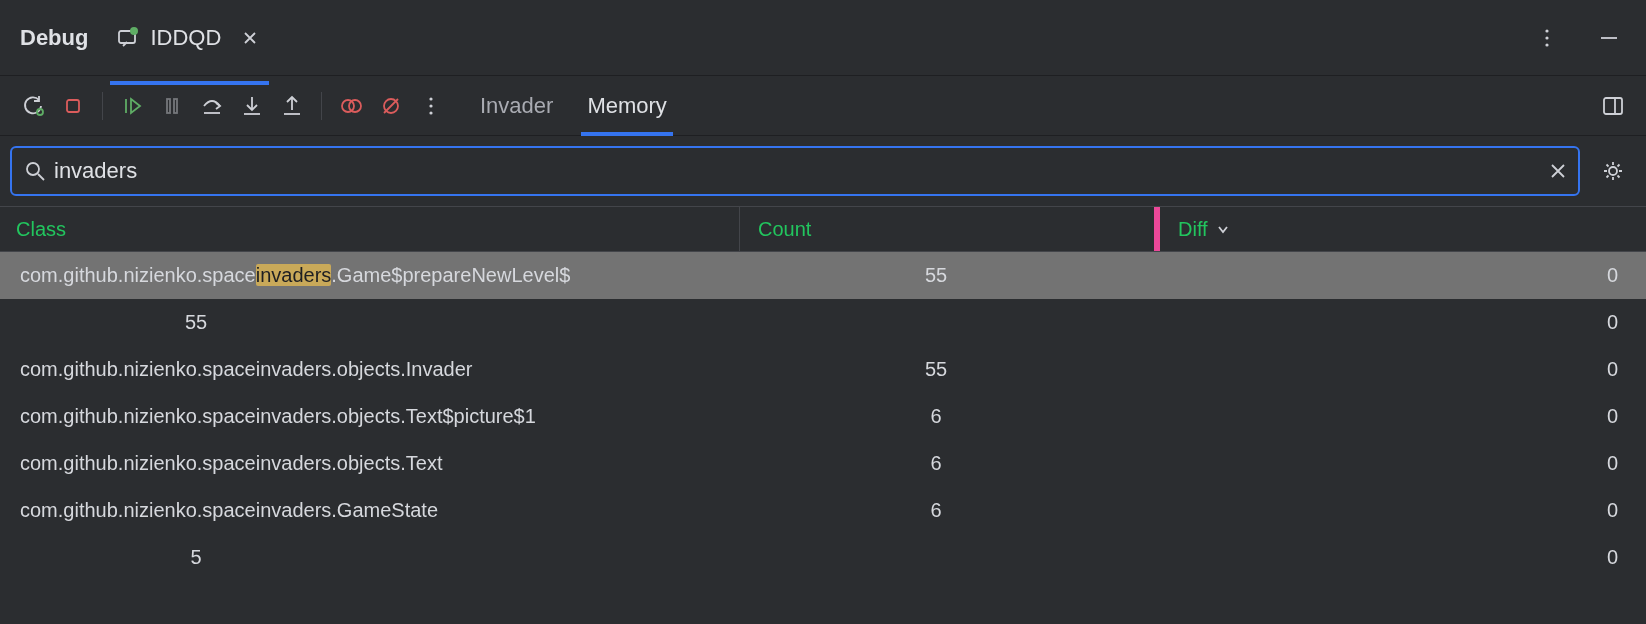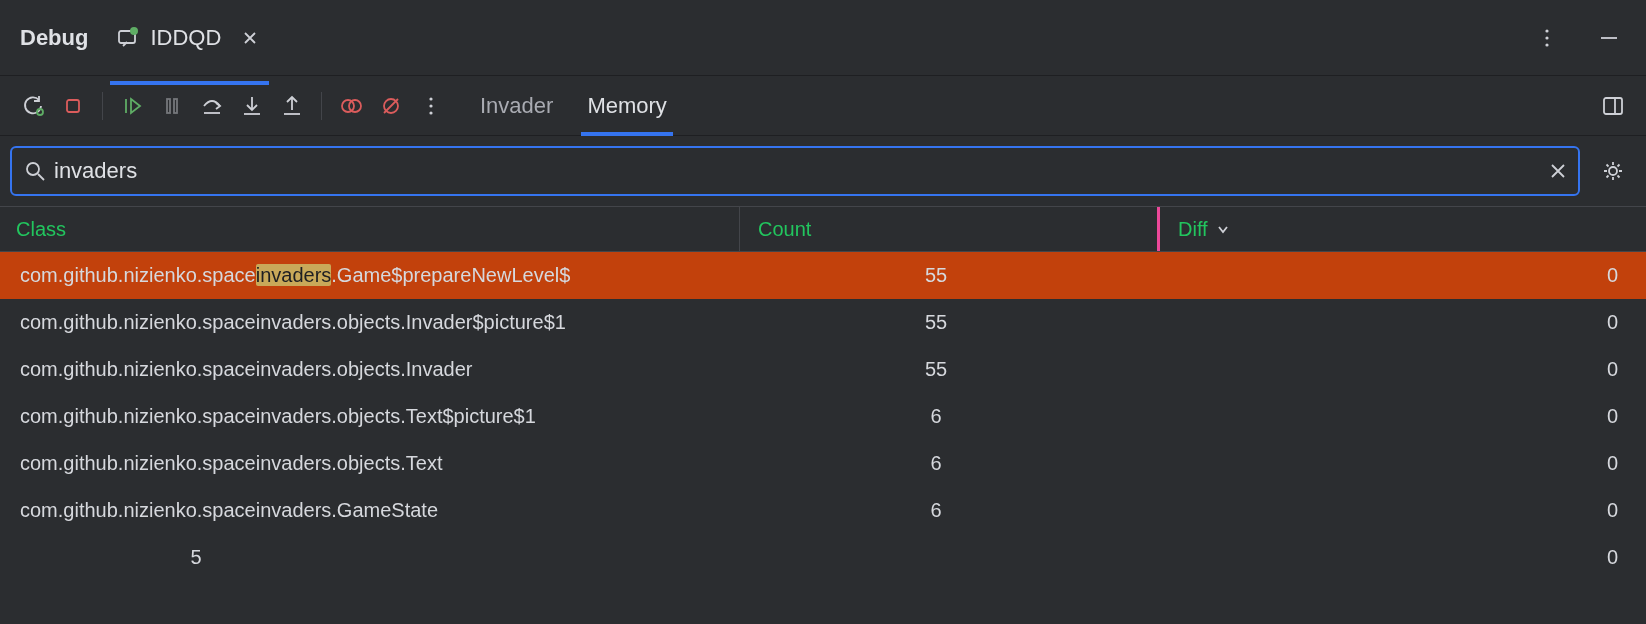--- a/index.html
+++ b/index.html
@@ -69,28 +69,28 @@
   }
   .search-clear{ color:#8a8d93; cursor:pointer; font-size:18px;}
 
   .table-header{
     display:flex; height:46px; align-items:center;
     border-top:1px solid #43454a;
     border-bottom:1px solid #43454a;
     font-size:20px; color:#22c55e;
   }
   .col-class{ flex:0 0 740px; padding-left:16px; border-right:1px solid #43454a; height:100%; display:flex; align-items:center;}
-  .col-count{ flex:0 0 420px; padding-left:18px; border-right:3px solid #ec4899; height:100%; display:flex; align-items:center;}
+  .col-count{ flex:0 0 420px; padding-left:18px; border-right:6px solid #ec4899; height:100%; display:flex; align-items:center;}
   .col-diff{ flex:1; padding-left:18px; display:flex; align-items:center; gap:8px;}
 
   .rows{}
   .row{
     display:flex; align-items:center; height:47px; font-size:20px; color:#d6d8dd;
   }
-  .row.selected{ background:#c2410c; }
+  .row.selected{ background:#737373; }
   .cell-class{ flex:0 0 740px; padding-left:20px; white-space:nowrap; overflow:hidden;}
   .cell-count{ flex:0 0 420px; text-align:center; padding-right:28px;}
   .cell-diff{ flex:1; text-align:right; padding-right:28px;}
 
   mark.hl{ background:#c9a959; color:#1e1f22; padding:0 0; border-radius:2px;}
 
   svg{display:block;}
   .ico-stroke{stroke:#ced0d6; stroke-width:1.8; fill:none;}
   .ico-red{stroke:#db5c5c;}
   .ico-green{stroke:#5fad65;}
@@ -260,21 +260,20 @@
   </div>
 </div>
 
 <div class="rows" id="rows-container">
     <div class="row selected">
       <div class="cell-class"><span>com.github.nizienko.space</span><mark class="hl">invaders</mark><span>.Game$prepareNewLevel$</span></div>
       <div class="cell-count">55</div>
       <div class="cell-diff">0</div>
     </div>
     <div class="row">
-      <div class="cell-class">com.github.nizienko.spaceinvaders.objects.Invader$picture$1</div>
       <div class="cell-count">55</div>
       <div class="cell-diff">0</div>
     </div>
     <div class="row">
       <div class="cell-class">com.github.nizienko.spaceinvaders.objects.Invader</div>
       <div class="cell-count">55</div>
       <div class="cell-diff">0</div>
     </div>
     <div class="row">
       <div class="cell-class">com.github.nizienko.spaceinvaders.objects.Text$picture$1</div>

